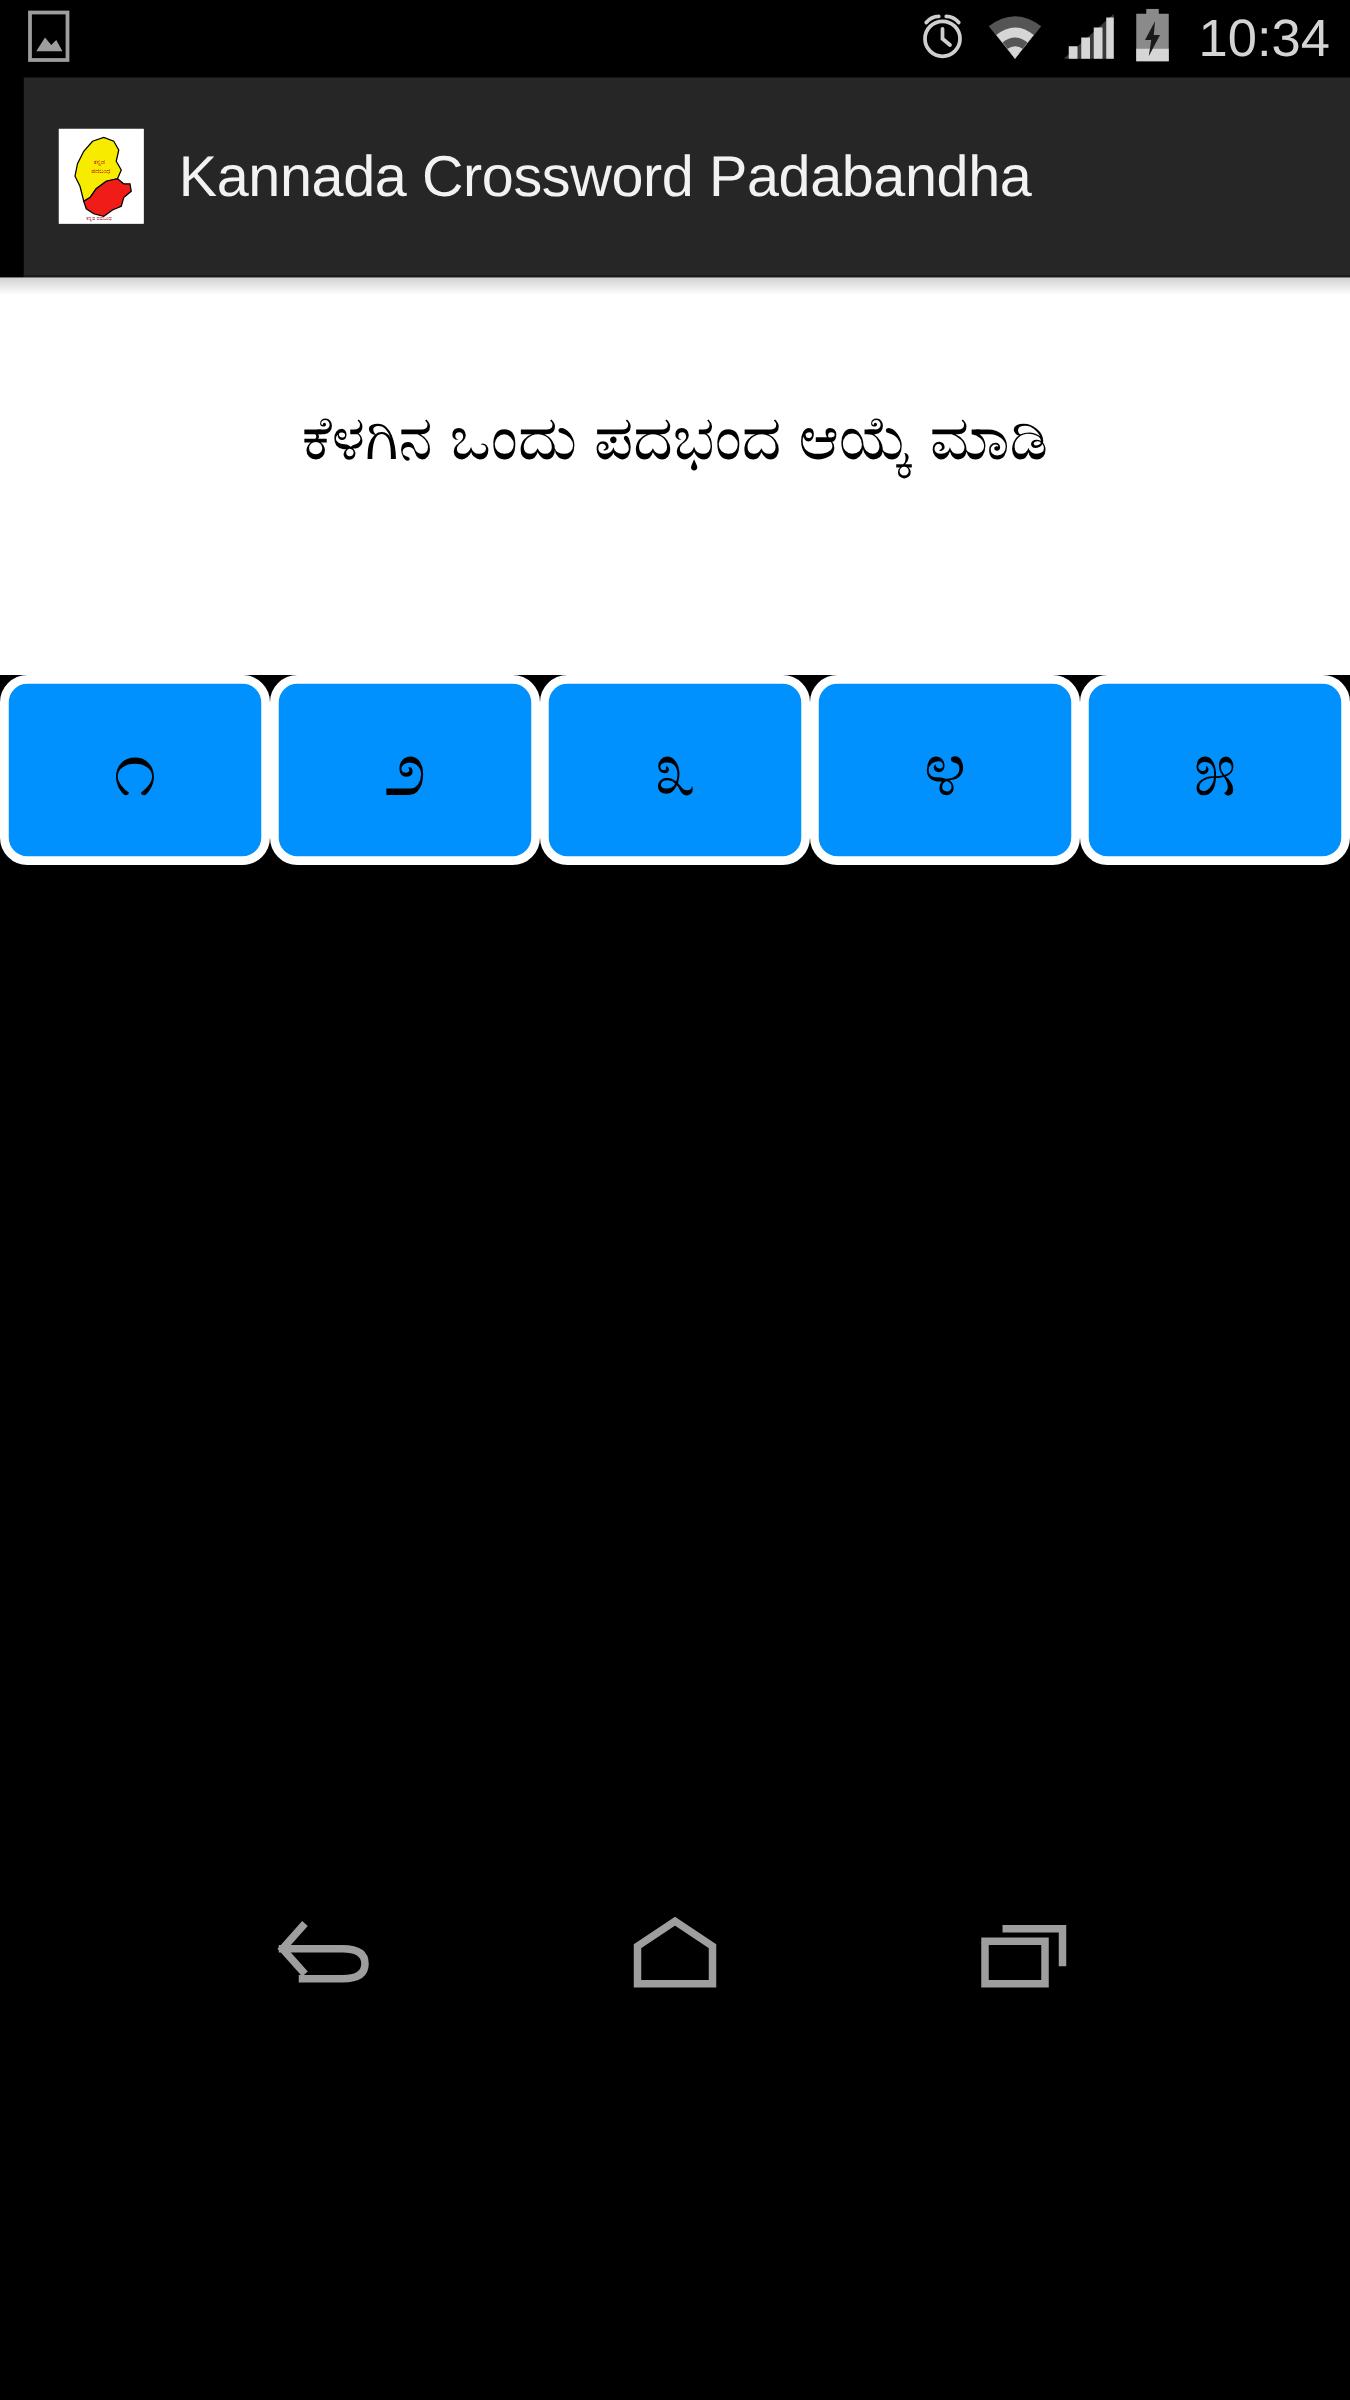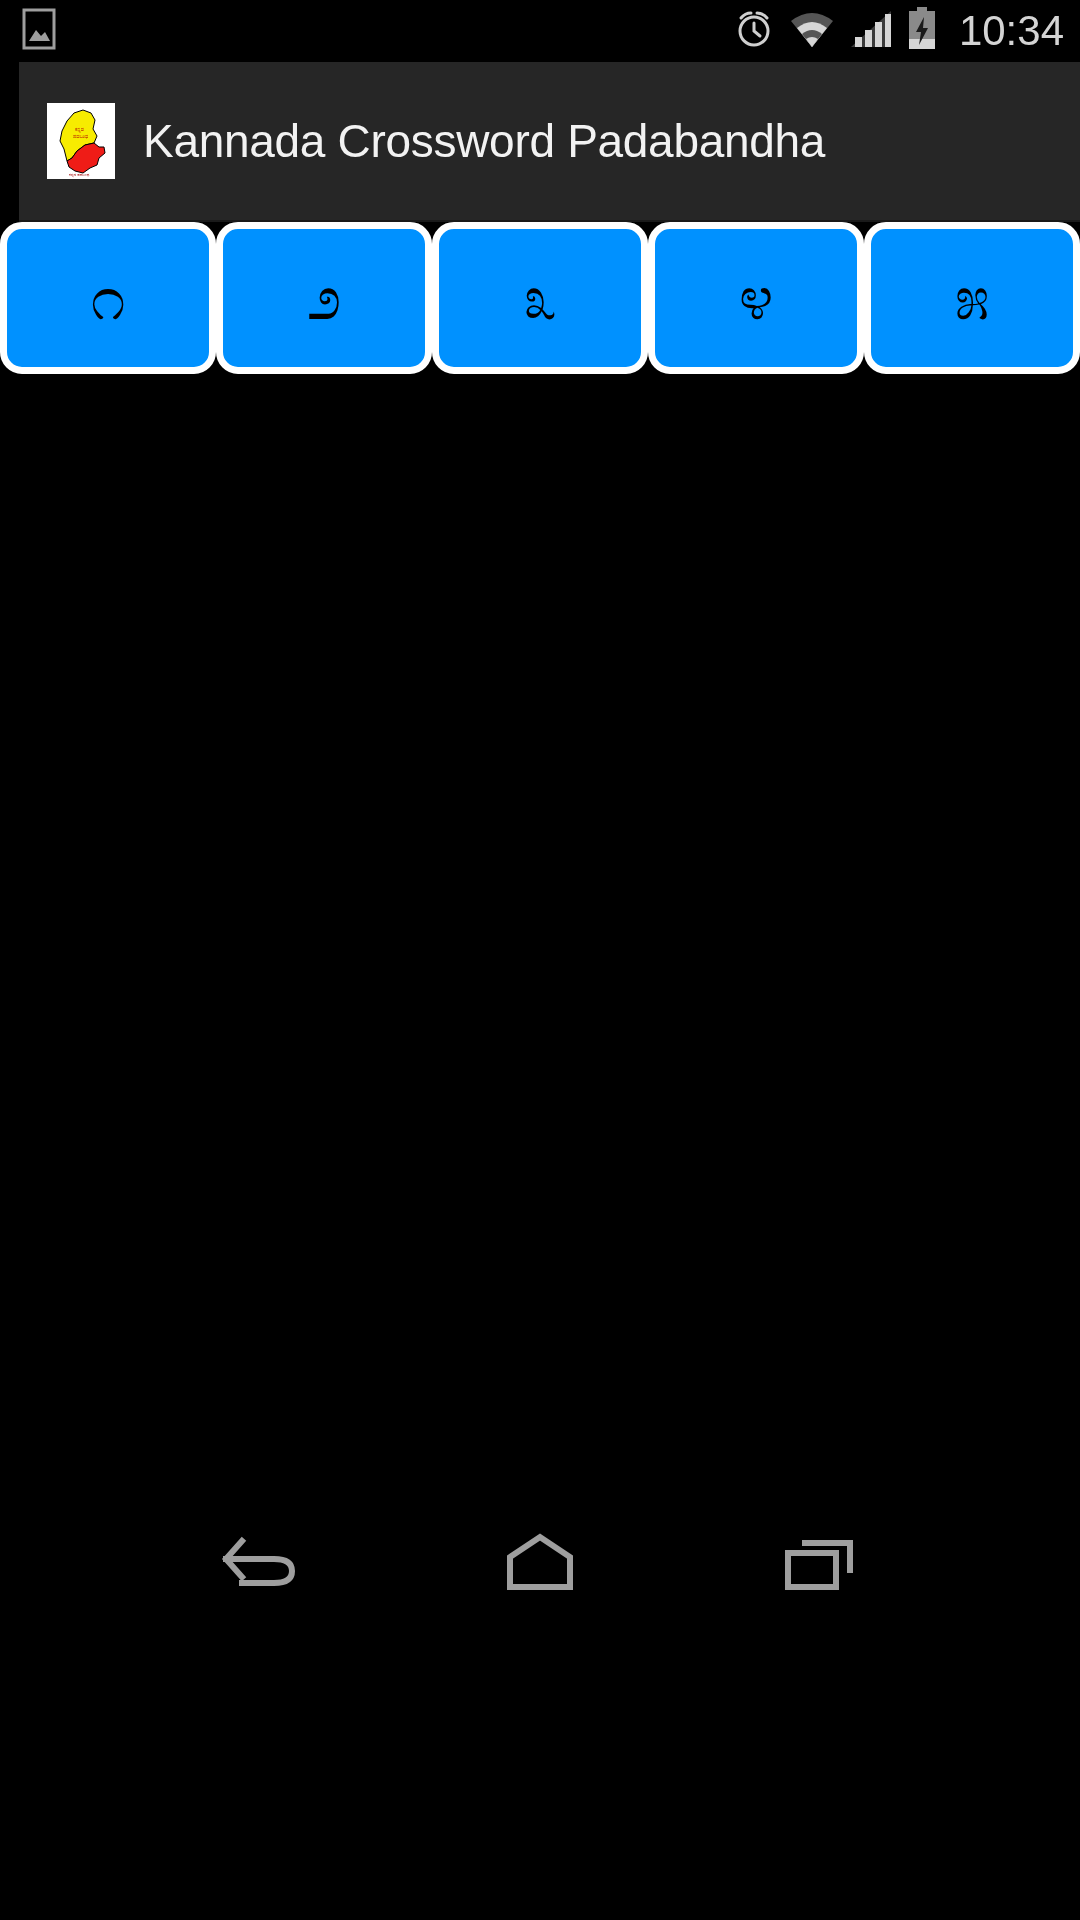--- a/index.html
+++ b/index.html
@@ -196,20 +196,23 @@
         <path d="M20 58 L17 46 L13 38 L15 28 L20 18 L27 10 L36 7 L44 10 L48 17 L46 26 L50 33 L47 40 L38 42 L30 48 L25 55 Z" fill="#f7ec00" stroke="#000" stroke-width="1"></path>
         <path d="M20 58 L25 55 L30 48 L38 42 L47 40 L52 44 L57 44 L58 50 L52 55 L50 62 L43 65 L36 70 L28 68 L22 64 Z" fill="#ef1c17" stroke="#000" stroke-width="1"></path>
         <text x="28" y="28" font-size="5" fill="#b00000" font-family="'Liberation Sans',sans-serif">ಕನ್ನಡ</text>
         <text x="26" y="35" font-size="5" fill="#b00000" font-family="'Liberation Sans',sans-serif">ಪದಬಂಧ</text>
         <text x="22" y="73" font-size="4" fill="#a00000" font-family="'Liberation Sans',sans-serif">ಕನ್ನಡ ಪದಬಂಧ</text>
       </svg>
     </div>
     <div class="app-title">Kannada Crossword Padabandha</div>
   </div>
 
+  <div class="content-white">
+    <div class="prompt-text">ಕೆಳಗಿನ ಒಂದು ಪದಭಂದ ಆಯ್ಕೆ ಮಾಡಿ</div>
+  </div>
 
   <div class="button-row">
     <div class="num-button">೧</div>
     <div class="num-button">೨</div>
     <div class="num-button">೩</div>
     <div class="num-button">೪</div>
     <div class="num-button">೫</div>
   </div>
 
   <div class="body-black"></div>

